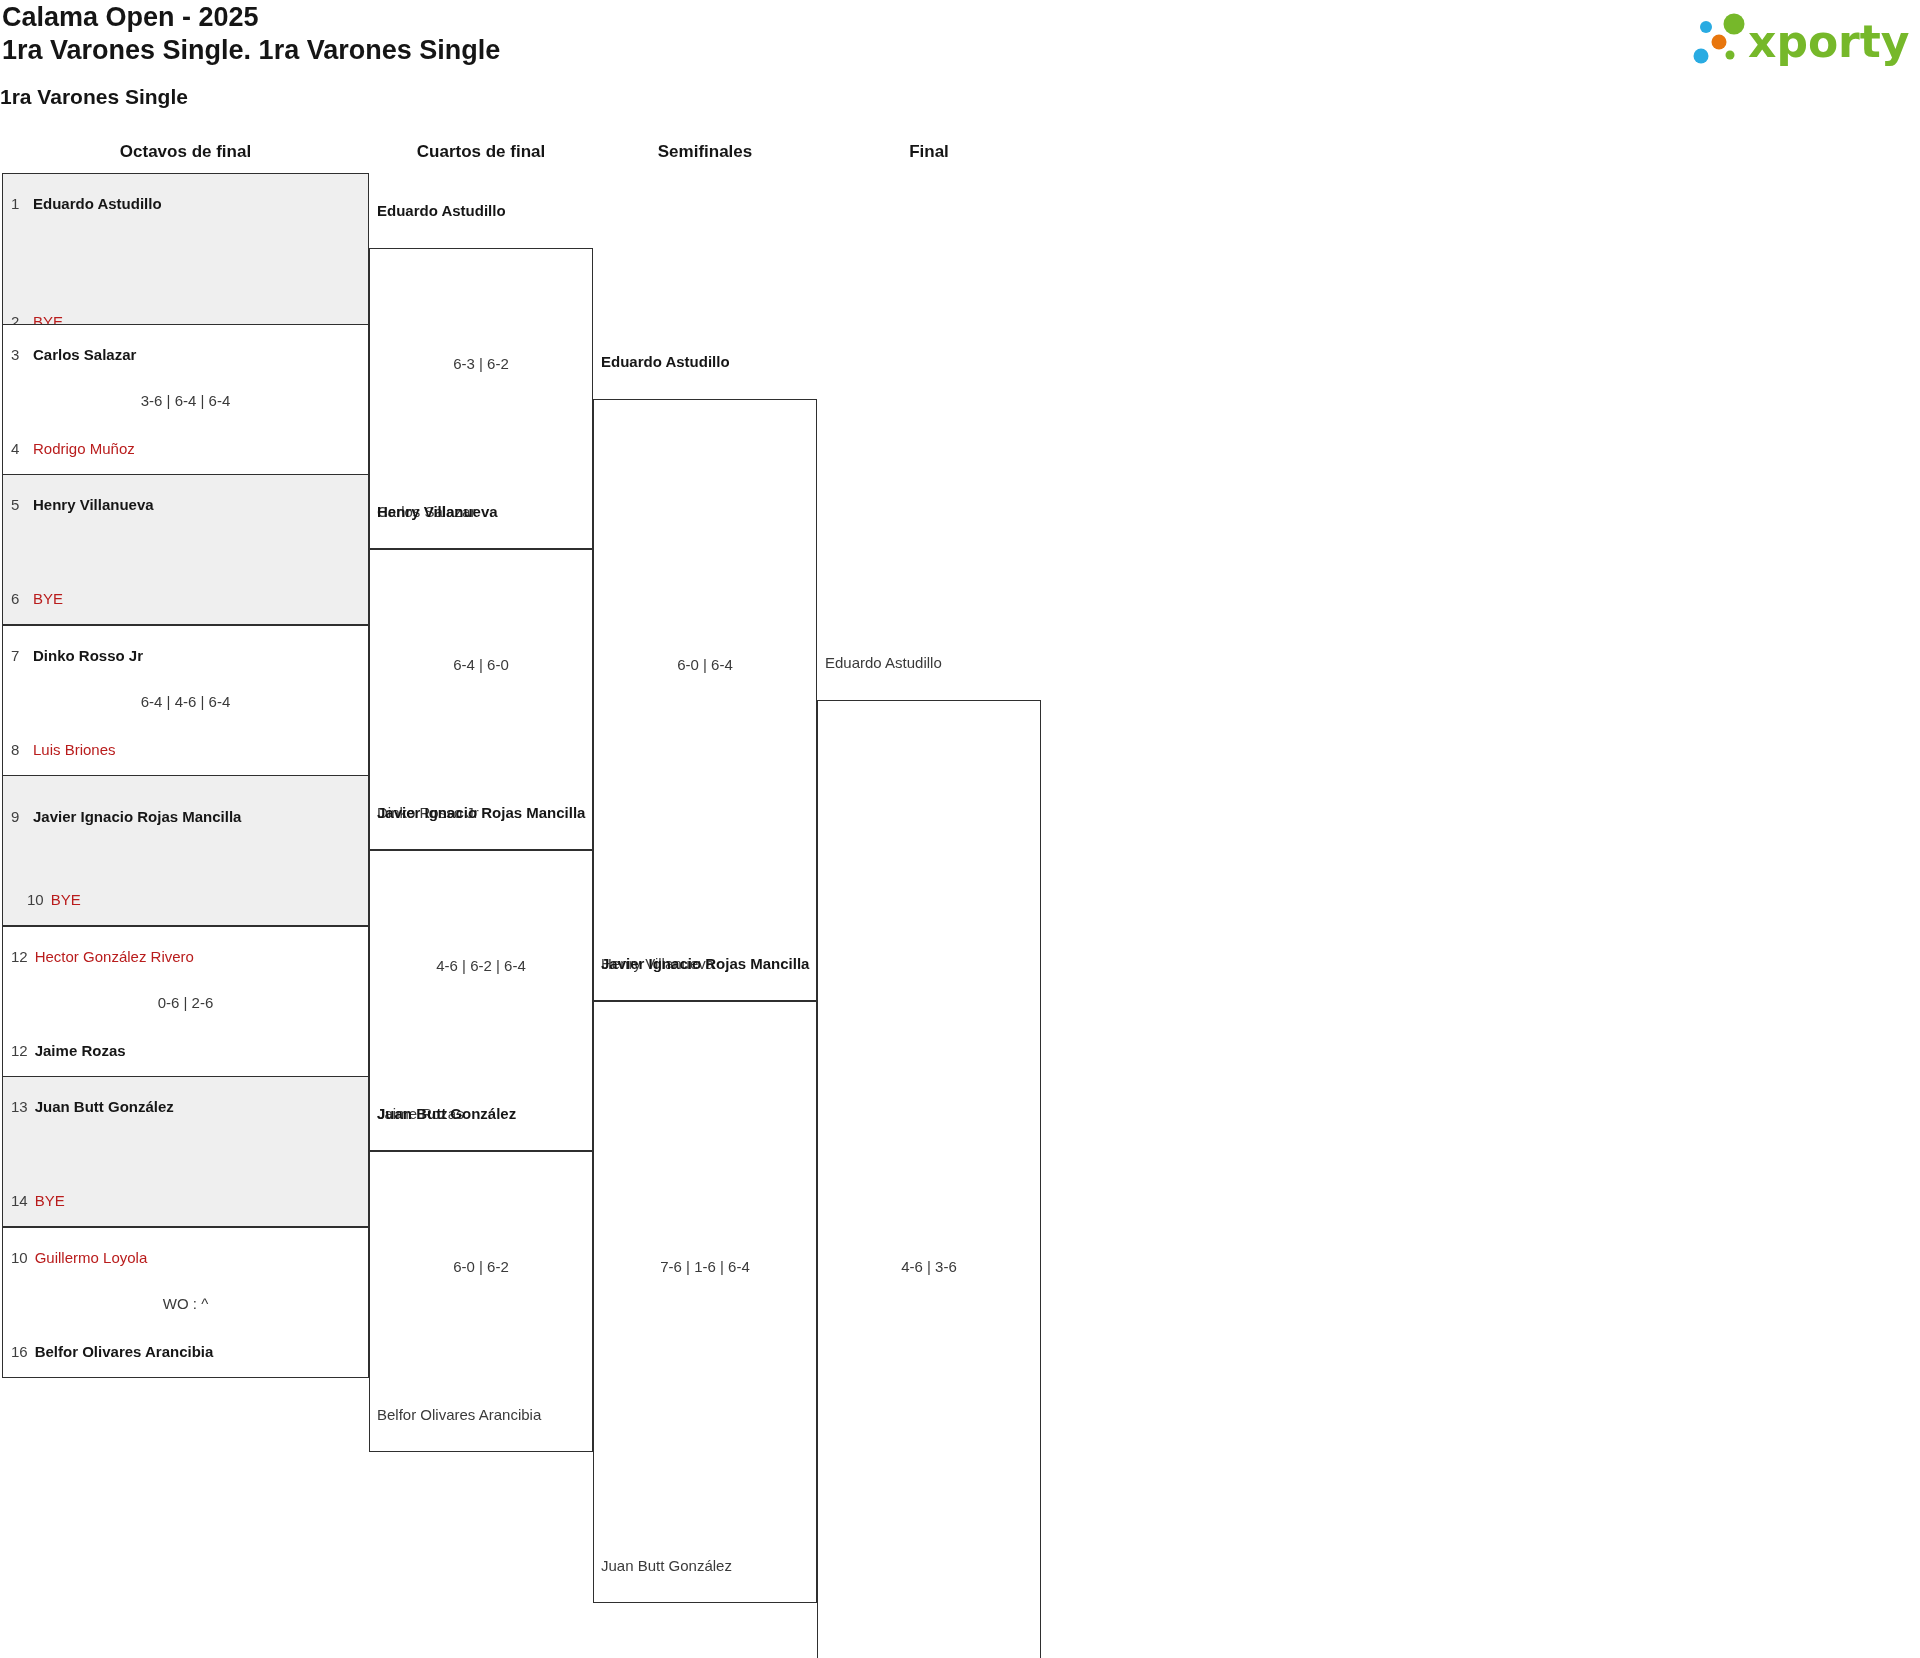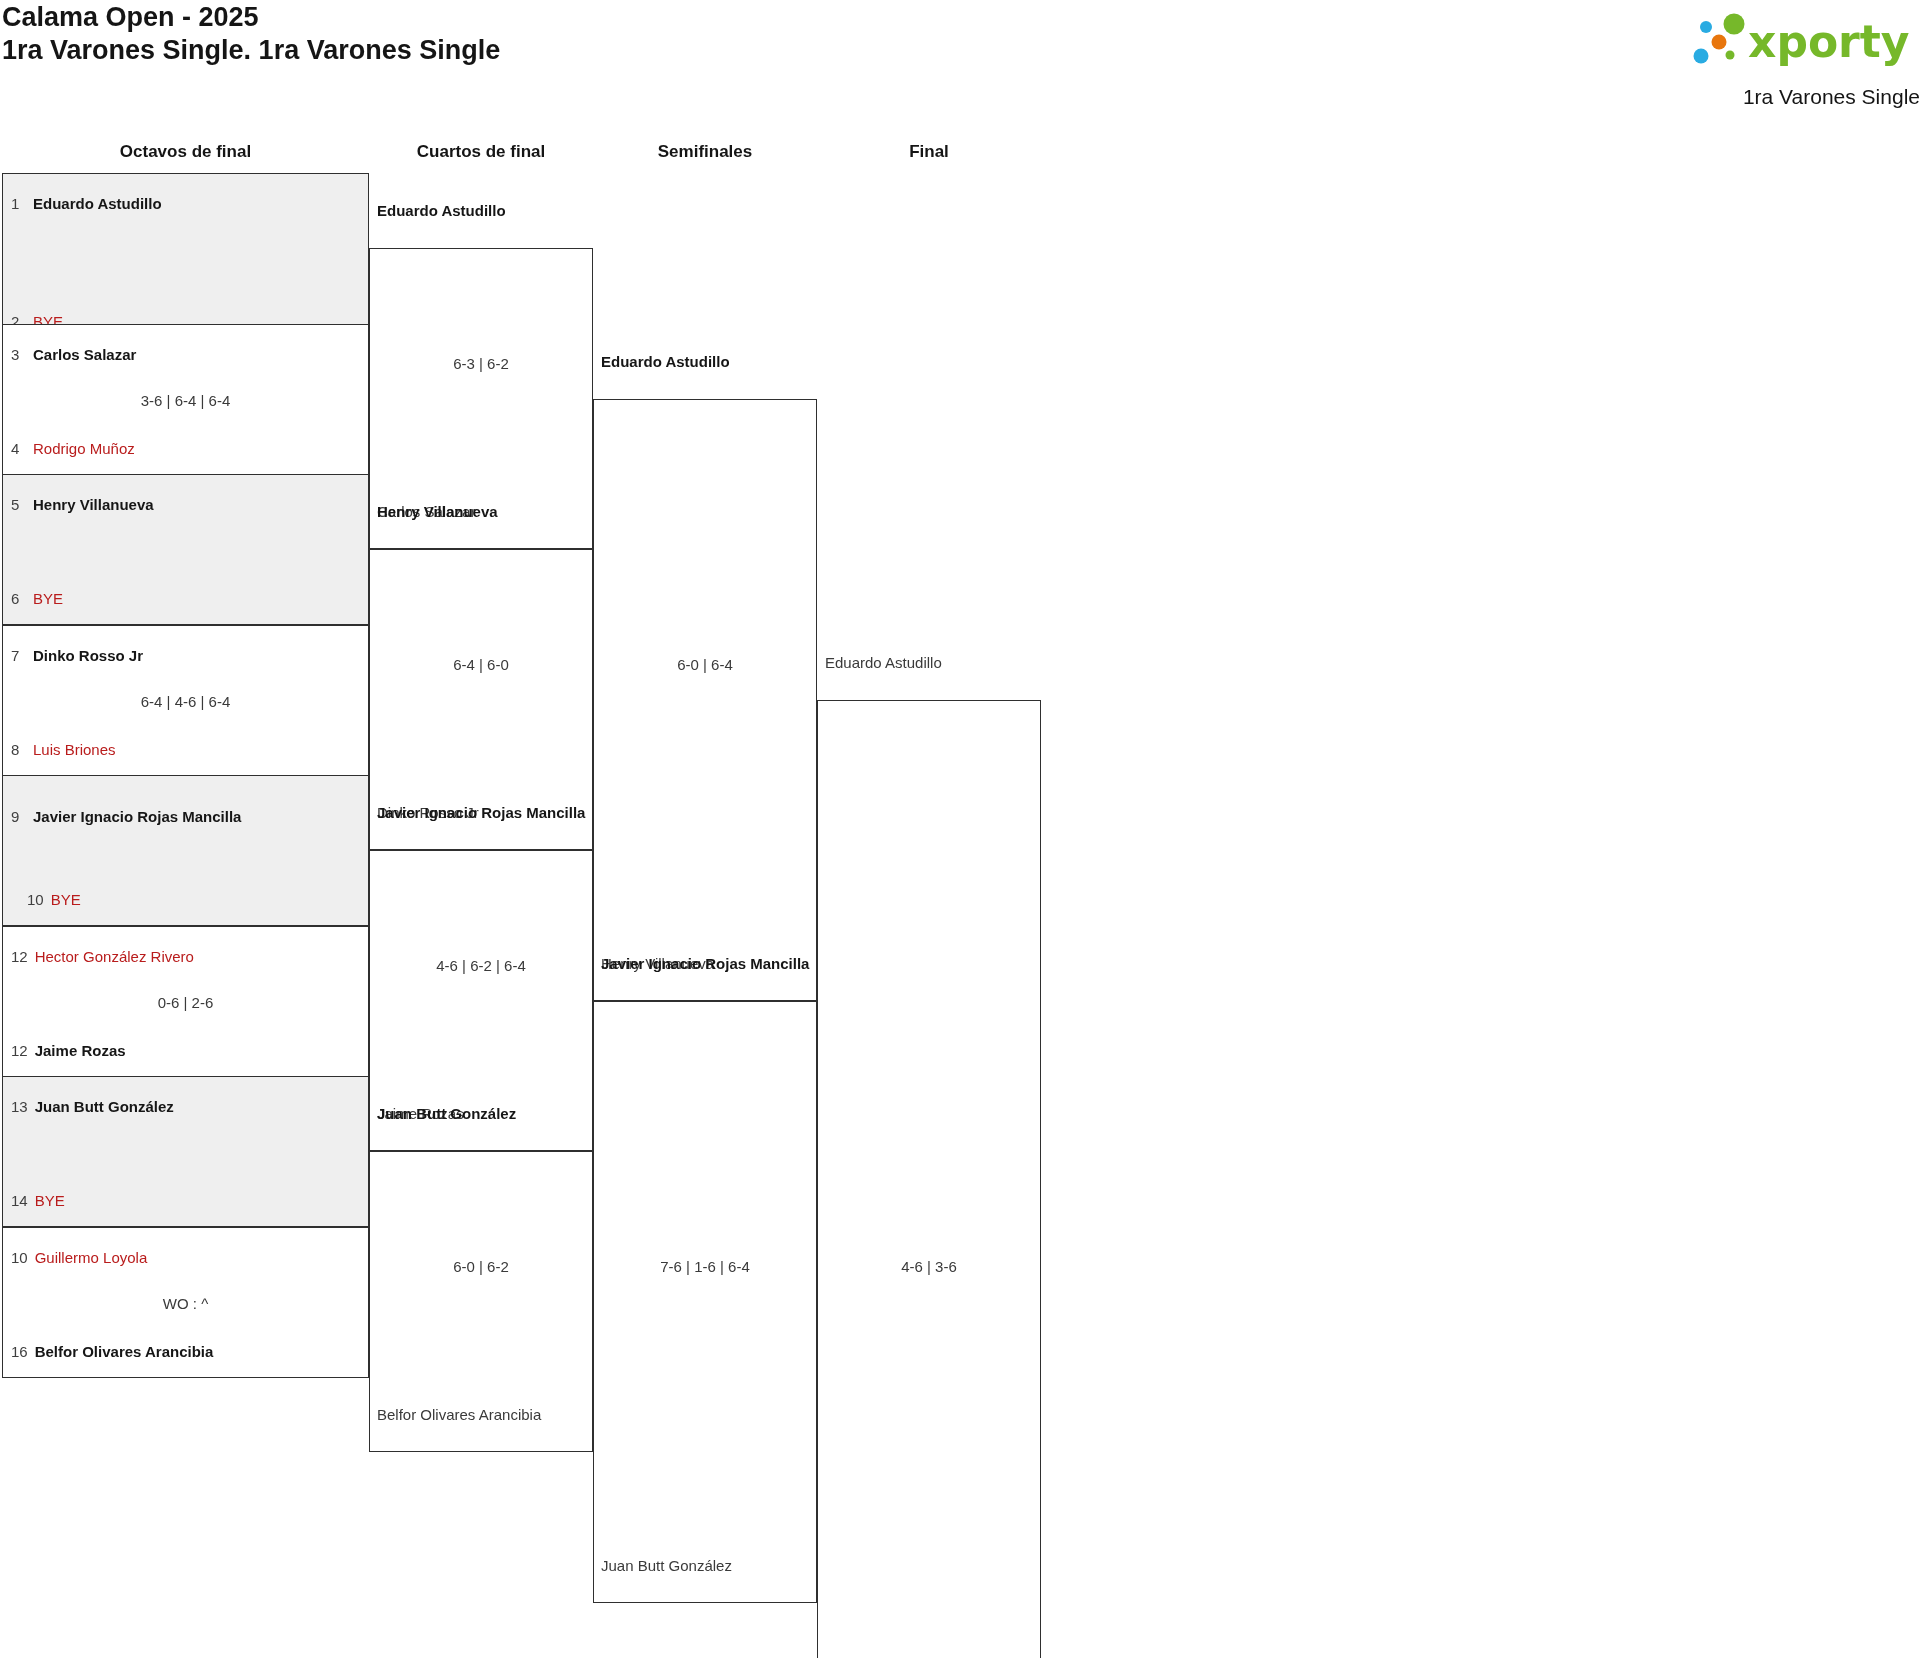--- a/index.html
+++ b/index.html
@@ -21,21 +21,21 @@
     position:absolute;left:2px;top:35px;
     font-size:27px;font-weight:700;line-height:30px;color:#151515;
     white-space:nowrap;
   }
   .logo{
     position:absolute;right:8px;top:4px;width:226px;height:62px;
   }
   .logo svg{display:block;}
   .bracket-title{
     position:absolute;left:0;top:85px;width:1920px;
-    text-align:right;font-size:21px;font-weight:400;color:#151515;
+    text-align:left;font-size:21px;font-weight:700;color:#151515;
   }
   
   .round-header{
     position:absolute;top:142px;
     text-align:center;font-size:17px;font-weight:700;color:#151515;
   }
   
   #bracket{position:absolute;left:0;top:0;width:1920px;height:1658px;padding-left:48px;}
   .match-box{
     position:absolute;

